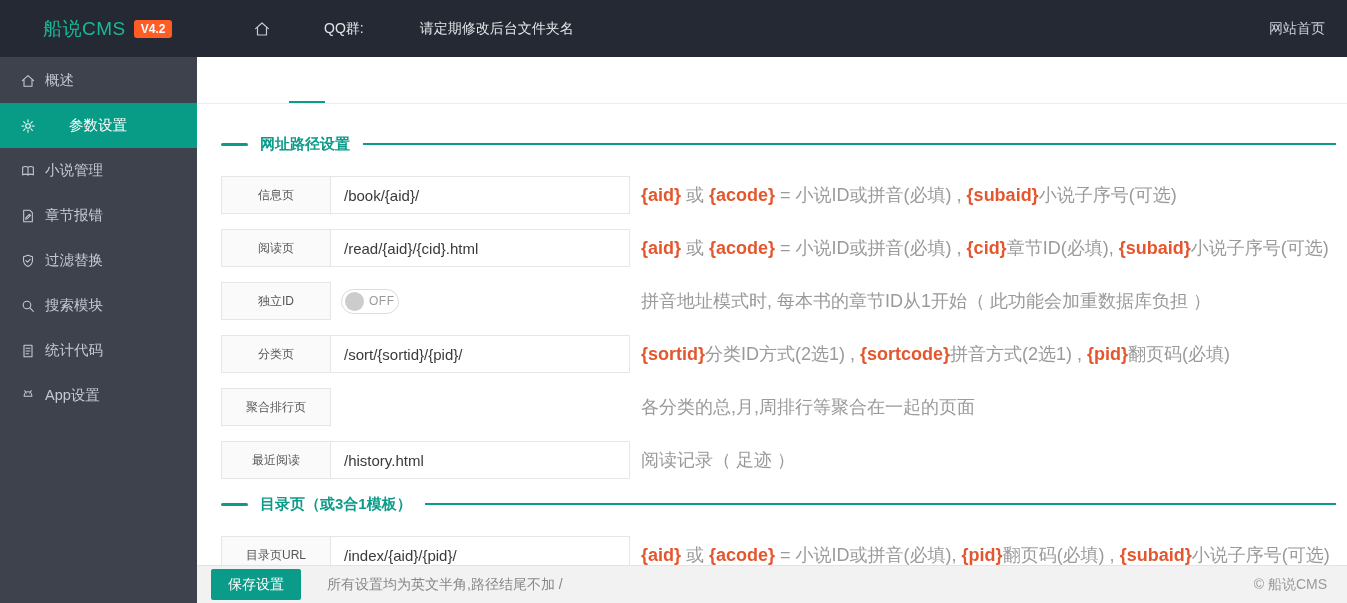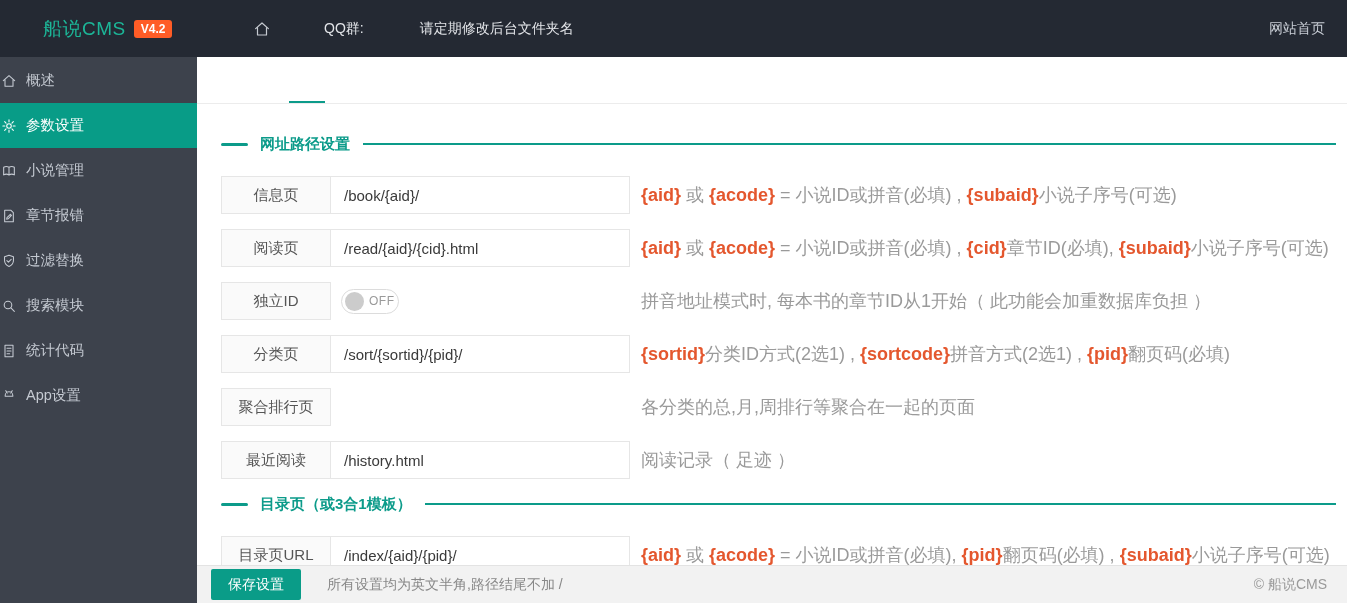--- a/index.html
+++ b/index.html
@@ -24,24 +24,24 @@
   .tb-qq { margin-left:37px; font-size:14px; color:#e2e4e8; cursor:pointer; }
   .tb-notice { margin-left:40px; font-size:14px; color:#e2e4e8; }
   .tb-sitehome { margin-left:auto; margin-right:22px; font-size:14px; color:#c9ced6; text-decoration:none; cursor:pointer; }
   
   .sidebar {
     position:absolute; top:57px; left:0; bottom:0; width:197px;
     background:#3d424c; z-index:20;
   }
   .side-nav { padding-top:1px; }
   .nav-item {
-    height:45px; display:flex; align-items:center; 
+    height:45px; display:flex; align-items:center; padding-left:19px;
     color:#c5cad2; font-size:14.5px; cursor:pointer;text-align:center;
   }
-  .nav-item.active { background:#089c87; color:#fff; }
+  .nav-item.active { background:#089c87; color:#fff;gap:24px; }
   .nav-ic { width:17px; height:17px; margin-right:9px; display:flex; align-items:center; justify-content:center; }
   .nav-ic svg { width:16px; height:16px; display:block; }
   
   .main { position:absolute; left:197px; top:57px; right:0; bottom:0; background:#fff; overflow:hidden; }
   .tabs {
     height:47px; border-bottom:1px solid #ececec; display:flex;
     align-items:stretch; padding-left:5px; background:#fff;
   }
   .tab {
     padding:0 18px; margin:0 3px; font-size:15px; color:#3f3f3f;
@@ -51,21 +51,21 @@
   .body { padding:30px 11px 0 24px; }
   .section-hd { display:flex; align-items:center; height:20px; margin-bottom:22px; }
   .dash { width:27px; height:3px; background:#0c9b8a; border-radius:2px; margin-right:12px; flex-shrink:0; }
   .section-title { color:#0c9b8a; font-size:15px; font-weight:bold; white-space:nowrap; }
   .hd-line { flex:1; height:2px; background:#0c9b8a; margin-left:13px; }
   .frow { display:flex; align-items:center; height:38px; margin-bottom:15px; }
   .fctrl { width:409px; flex-shrink:0; display:flex; align-items:center; height:38px; }
   .flabel {
     width:110px; height:38px; background:#fafafa; border:1px solid #e6e6e6;
     display:flex; align-items:center; justify-content:center;
-    font-size:15px; color:#555; flex-shrink:0;
+    font-size:12px; color:#555; flex-shrink:0;
   }
   .finput {
     width:299px; height:38px; border:1px solid #e6e6e6; border-left:none;
     padding:0 13px; font-size:15px; color:#3a3a3a; outline:none; background:#fff;
     font-family:"Liberation Sans","DejaVu Sans",sans-serif;
   }
   .toggle {
     margin-left:10px; width:58px; height:25px; border:1px solid #dcdcdc;
     border-radius:13px; background:#fff; display:flex; align-items:center; cursor:pointer;
   }

